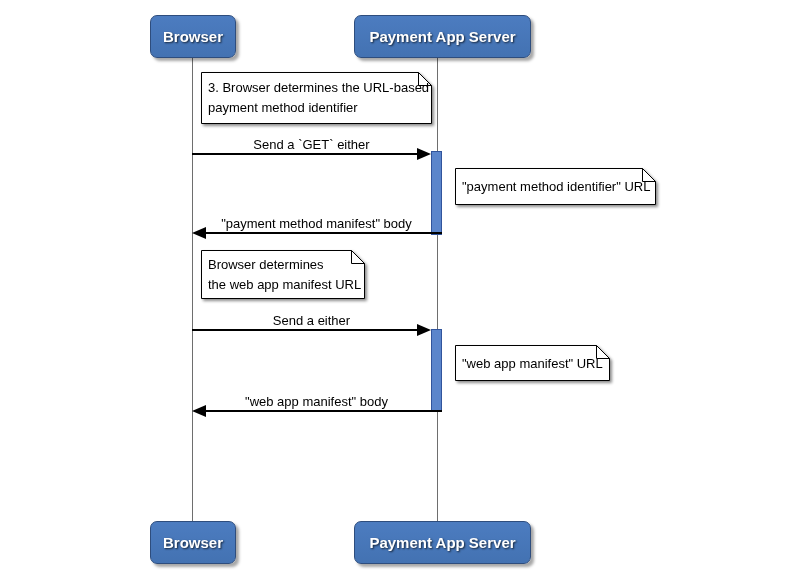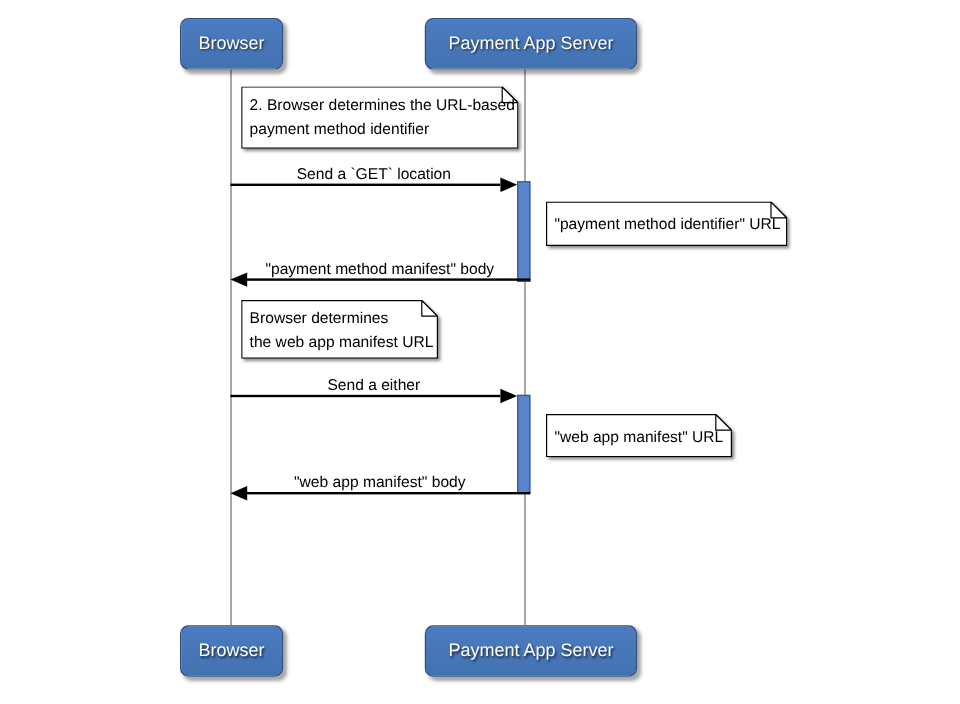--- a/index.html
+++ b/index.html
@@ -22,21 +22,21 @@
   
   .actor {
     position:absolute; z-index:5;
     background:linear-gradient(180deg, var(--actor-fill) 0%, var(--actor-fill-2) 100%);
     border:1px solid var(--actor-border);
     border-radius:7px;
     box-shadow:3px 3px 3px rgba(0,0,0,0.35);
     display:flex; align-items:center; justify-content:center;
   }
   .actor-label {
-    color:#ffffff; font-weight:normal; font-size:15px; white-space:nowrap;
+    color:#ffffff; font-weight:bold; font-size:15px; white-space:nowrap;
     text-shadow:1px 1px 2px rgba(0,0,0,0.7);
   }
   
   .lifeline {
     position:absolute; z-index:1; width:1px; background:var(--lifeline);
   }
   
   .activation {
     position:absolute; z-index:2; width:11px;
     background:var(--activation-fill);
@@ -91,25 +91,25 @@
   </div>
   <div class="actor" style="left:354px; top:15px; width:177px; height:43px;">
     <span class="actor-label">Payment App Server</span>
   </div>
 
   <div class="note" style="left:201px; top:72px; width:231px; height:52px;">
     <svg class="note-bg" width="231" height="52" viewBox="0 0 231 52">
       <path class="sheet" d="M0.5,0.5 H217.5 L230.5,13.5 V51.5 H0.5 Z"></path>
       <path class="flap" d="M217.5,0.5 V13.5 H230.5 Z"></path>
     </svg>
-    <div class="note-text">2. Browser determines the URL-based
+    <div class="note-text">3. Browser determines the URL-based
 payment method identifier</div>
   </div>
 
-  <div class="msg-label" style="left:192px; top:137px; width:239px;">Send a `GET` location</div>
+  <div class="msg-label" style="left:192px; top:137px; width:239px;">Send a `GET` either</div>
   <div class="msg-line" style="left:192px; top:153px; width:225px;"></div>
   <div class="arrowhead-right" style="left:417px; top:148px;"></div>
 
   <div class="note" style="left:455px; top:168px; width:201px; height:37px;">
     <svg class="note-bg" width="201" height="37" viewBox="0 0 201 37">
       <path class="sheet" d="M0.5,0.5 H187.5 L200.5,13.5 V36.5 H0.5 Z"></path>
       <path class="flap" d="M187.5,0.5 V13.5 H200.5 Z"></path>
     </svg>
     <div class="note-text single">"payment method identifier" URL</div>
   </div>

